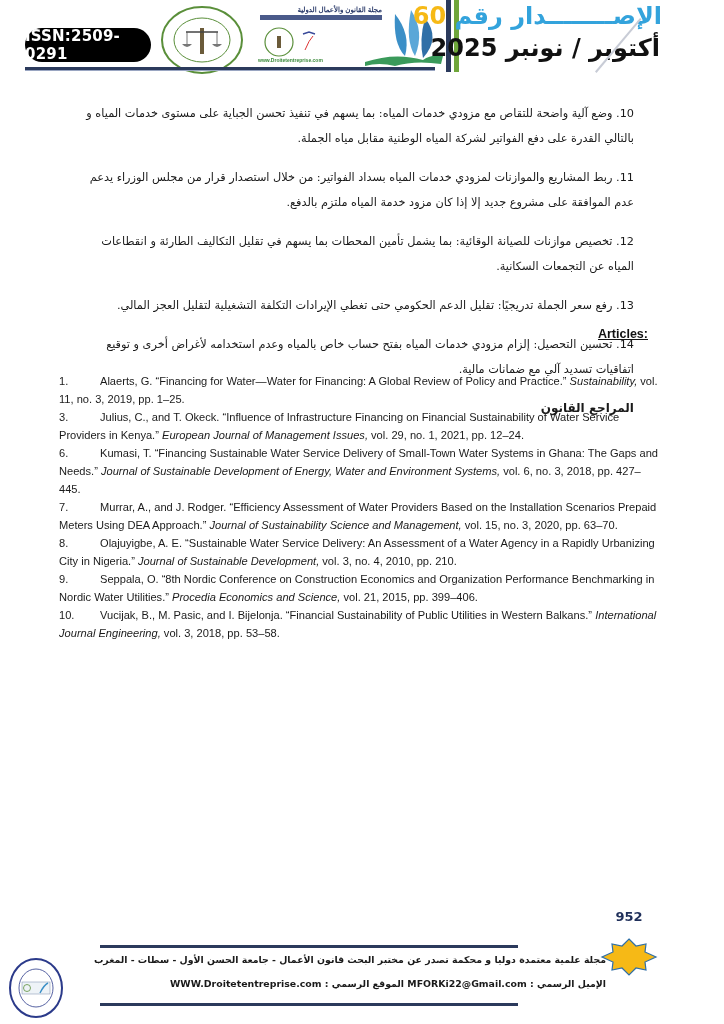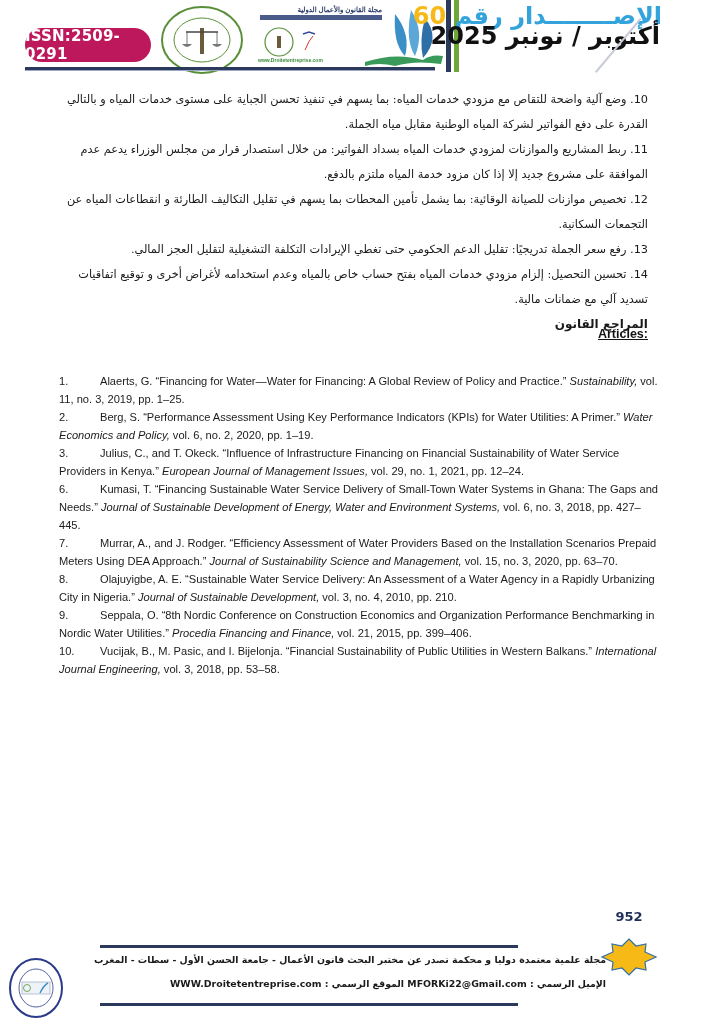--- a/index.html
+++ b/index.html
@@ -1,47 +1,47 @@
 <!DOCTYPE html>
 <html><head>
 <meta charset="utf-8">
 <style>
   html, body { margin: 0; padding: 0; background: #ffffff; }
   body { width: 724px; height: 1024px; position: relative; overflow: hidden;
          font-family: "Liberation Sans", sans-serif; color: #1a1a1a; }
 
   
   .issn { position: absolute; left: 25px; top: 28px; width: 126px; height: 34px;
-          background: #be185d; border-radius: 17px; color: #fff;
+          background: #000000; border-radius: 17px; color: #fff;
           font-family: "DejaVu Sans", sans-serif; font-size: 15px; font-weight: bold;
           display: flex; align-items: center; justify-content: center; letter-spacing: 0.2px; }
   .seal1 { position: absolute; left: 158px; top: 4px; width: 88px; height: 72px; }
   .banner-logo { position: absolute; left: 255px; top: 4px; width: 190px; height: 64px; }
   .banner-title { position: absolute; left: 260px; top: 6px; width: 122px; font-size: 7px;
                   color: #2a3a6a; font-weight: bold; direction: rtl; text-align: right; white-space: nowrap; }
   .banner-sub { position: absolute; left: 260px; top: 15px; width: 122px; height: 5px; background: #4a5a8a; }
   .banner-url { position: absolute; left: 258px; top: 57px; font-size: 5px; color: #3a8a3a; font-weight: bold; }
   .vbars { position: absolute; left: 446px; top: 0; width: 14px; height: 72px; }
   .vbar1 { position: absolute; left: 0; top: 0; width: 5px; height: 72px; background: #2b3a5c; }
   .vbar2 { position: absolute; left: 8px; top: 0; width: 5px; height: 72px; background: #6fa63a; }
   .issue-line { position: absolute; right: 62px; top: 2px; direction: rtl;
                 font-family: "DejaVu Sans", sans-serif; font-weight: bold; font-size: 24px; white-space: nowrap; }
   .issue-word { color: #33a3dc; }
   .issue-num { color: #f6b916; }
-  .date-line { position: absolute; right: 64px; top: 22px; direction: rtl;
+  .date-line { position: absolute; right: 64px; top: 34px; direction: rtl;
                font-family: "DejaVu Sans", sans-serif; font-weight: bold; font-size: 24px; color: #111; white-space: nowrap; }
   .diag { position: absolute; left: 640px; top: 18px; width: 2px; height: 70px; background: #c8ccd6;
           transform: rotate(40deg); transform-origin: top left; }
   .header-rule { position: absolute; left: 25px; top: 67px; width: 410px; height: 3px; background: #2b3a5c; }
   .header-rule2 { position: absolute; left: 25px; top: 70px; width: 410px; height: 1px; background: #9aa6c2; }
 
   
   .ar-block { position: absolute; left: 62px; width: 586px; direction: rtl; text-align: right;
               font-family: "DejaVu Sans", sans-serif; font-size: 11.3px; line-height: 25px; color: #1a1a1a; }
-  .ar-item { margin: 0; }
+  .ar-item { margin: 14px; }
   .ar-heading { font-weight: bold; font-size: 12px; }
   .articles-label { position: absolute; right: 76px; top: 327px; font-family: "Liberation Sans", sans-serif;
                     font-weight: bold; font-size: 12.5px; text-decoration: underline; color: #111; }
 
   
   .refs { position: absolute; left: 59px; top: 372px; width: 600px;
           font-family: "Liberation Sans", sans-serif; font-size: 11.1px; line-height: 18px; color: #1a1a1a; }
   .ref { margin: 0; }
   .ref-num { display: inline-block; width: 41px; }
   .ref i { font-style: italic; }
@@ -110,26 +110,25 @@
   <p class="ar-item">11. ربط المشاريع والموازنات لمزودي خدمات المياه بسداد الفواتير: من خلال استصدار قرار من مجلس الوزراء يدعم عدم الموافقة على مشروع جديد إلا إذا كان مزود خدمة المياه ملتزم بالدفع.</p>
   <p class="ar-item">12. تخصيص موازنات للصيانة الوقائية: بما يشمل تأمين المحطات بما يسهم في تقليل التكاليف الطارئة و انقطاعات المياه عن التجمعات السكانية.</p>
   <p class="ar-item">13. رفع سعر الجملة تدريجيًا: تقليل الدعم الحكومي حتى تغطي الإيرادات التكلفة التشغيلية لتقليل العجز المالي.</p>
   <p class="ar-item">14. تحسين التحصيل: إلزام مزودي خدمات المياه بفتح حساب خاص بالمياه وعدم استخدامه لأغراض أخرى و توقيع  اتفاقيات تسديد آلي مع ضمانات مالية.</p>
   <p class="ar-item ar-heading">المراجع القانون</p>
 </div>
 <div class="articles-label">Articles:</div>
 
 <div class="refs">
   <p class="ref"><span class="ref-num">1.</span><span>Alaerts, G. “Financing for Water—Water for Financing: A Global Review of Policy and Practice.” </span><i>Sustainability,</i><span> vol. 11, no. 3, 2019, pp. 1–25.</span></p>
-  <p class="ref"><span class="ref-num">2.</span><span>Berg, S. “Performance Assessment Using Key Performance Indicators (KPIs) for Water Utilities: A Primer.” </span><i>Water Economics and Policy,</i><span> vol. 6, no. 2, 2020, pp. 1–19.</span></p>
   <p class="ref"><span class="ref-num">3.</span><span>Julius, C., and T. Okeck. “Influence of Infrastructure Financing on Financial Sustainability of Water Service Providers in Kenya.” </span><i>European Journal of Management Issues,</i><span> vol. 29, no. 1, 2021, pp. 12–24.</span></p>
   <p class="ref"><span class="ref-num">6.</span><span>Kumasi, T. “Financing Sustainable Water Service Delivery of Small-Town Water Systems in Ghana: The Gaps and Needs.” </span><i>Journal of Sustainable Development of Energy, Water and Environment Systems,</i><span> vol. 6, no. 3, 2018, pp. 427–445.</span></p>
   <p class="ref"><span class="ref-num">7.</span><span>Murrar, A., and J. Rodger. “Efficiency Assessment of Water Providers Based on the Installation Scenarios Prepaid Meters Using DEA Approach.” </span><i>Journal of Sustainability Science and Management,</i><span> vol. 15, no. 3, 2020, pp. 63–70.</span></p>
   <p class="ref"><span class="ref-num">8.</span><span>Olajuyigbe, A. E. “Sustainable Water Service Delivery: An Assessment of a Water Agency in a Rapidly Urbanizing City in Nigeria.” </span><i>Journal of Sustainable Development,</i><span> vol. 3, no. 4, 2010, pp. 210.</span></p>
-  <p class="ref"><span class="ref-num">9.</span><span>Seppala, O. “8th Nordic Conference on Construction Economics and Organization Performance Benchmarking in Nordic Water Utilities.”  </span><i>Procedia Financing and Finance,</i><span> vol. 21, 2015, pp. 399–406.</span></p>
+  <p class="ref"><span class="ref-num">9.</span><span>Seppala, O. “8th Nordic Conference on Construction Economics and Organization Performance Benchmarking in Nordic Water Utilities.”  </span><i>Procedia Economics and Science,</i><span> vol. 21, 2015, pp. 399–406.</span></p>
   <p class="ref"><span class="ref-num">10.</span><span>Vucijak, B., M. Pasic, and I. Bijelonja. “Financial Sustainability of Public Utilities in Western Balkans.” </span><i>International Journal Engineering,</i><span> vol. 3, 2018, pp. 53–58.</span></p>
 </div>
 
 <div class="foot-rule-top"></div>
 <div class="foot-line1">مجلة علمية معتمدة  دوليا و محكمة تصدر عن مختبر البحث قانون الأعمال - جامعة الحسن الأول - سطات - المغرب</div>
 <div class="foot-line2">
   <span>الإميل الرسمي : </span><span class="ltr">MFORKi22@Gmail.com</span><span> الموقع الرسمي : </span><span class="ltr">WWW.Droitetentreprise.com</span>
 </div>
 <div class="foot-rule-bot"></div>
 

